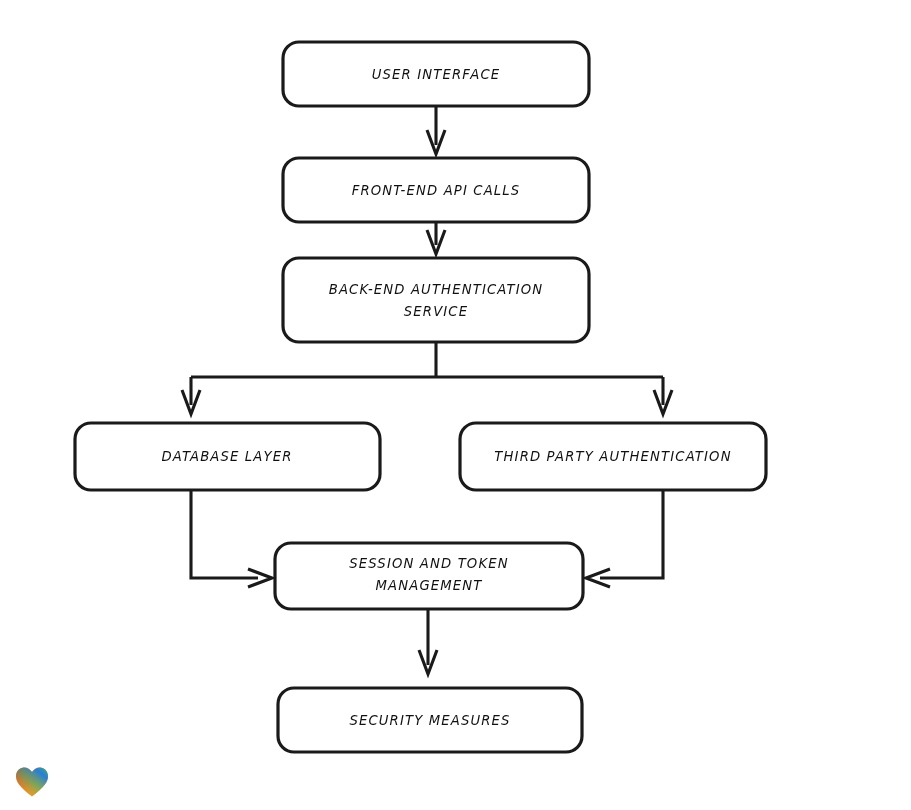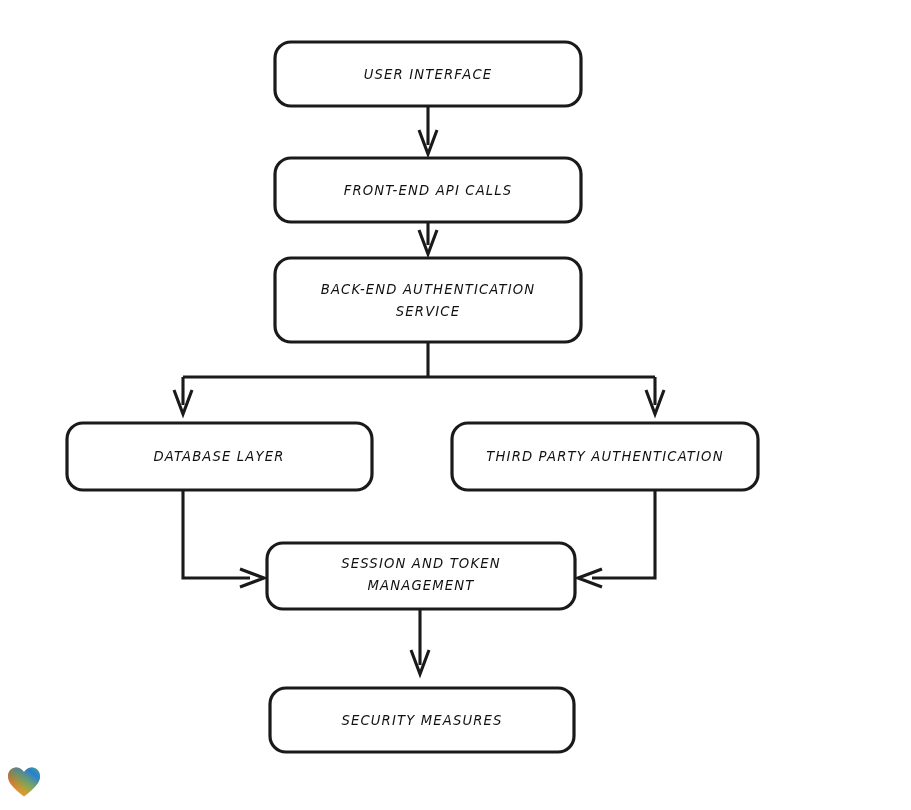--- a/index.html
+++ b/index.html
@@ -9,21 +9,21 @@
   }
   body {
     width: 911px;
     height: 810px;
     overflow: hidden;
     font-family: "DejaVu Sans", sans-serif;
     position: relative;
   }
   #flow-root {
     position: absolute;
-    left: 0;
+    left: 8px;
     top: 0;
     width: 824px;
     height: 810px;
   }
   svg.flow-canvas {
     display: block;
     width: 911px;
     height: 810px;
   }
   .node-shape {

